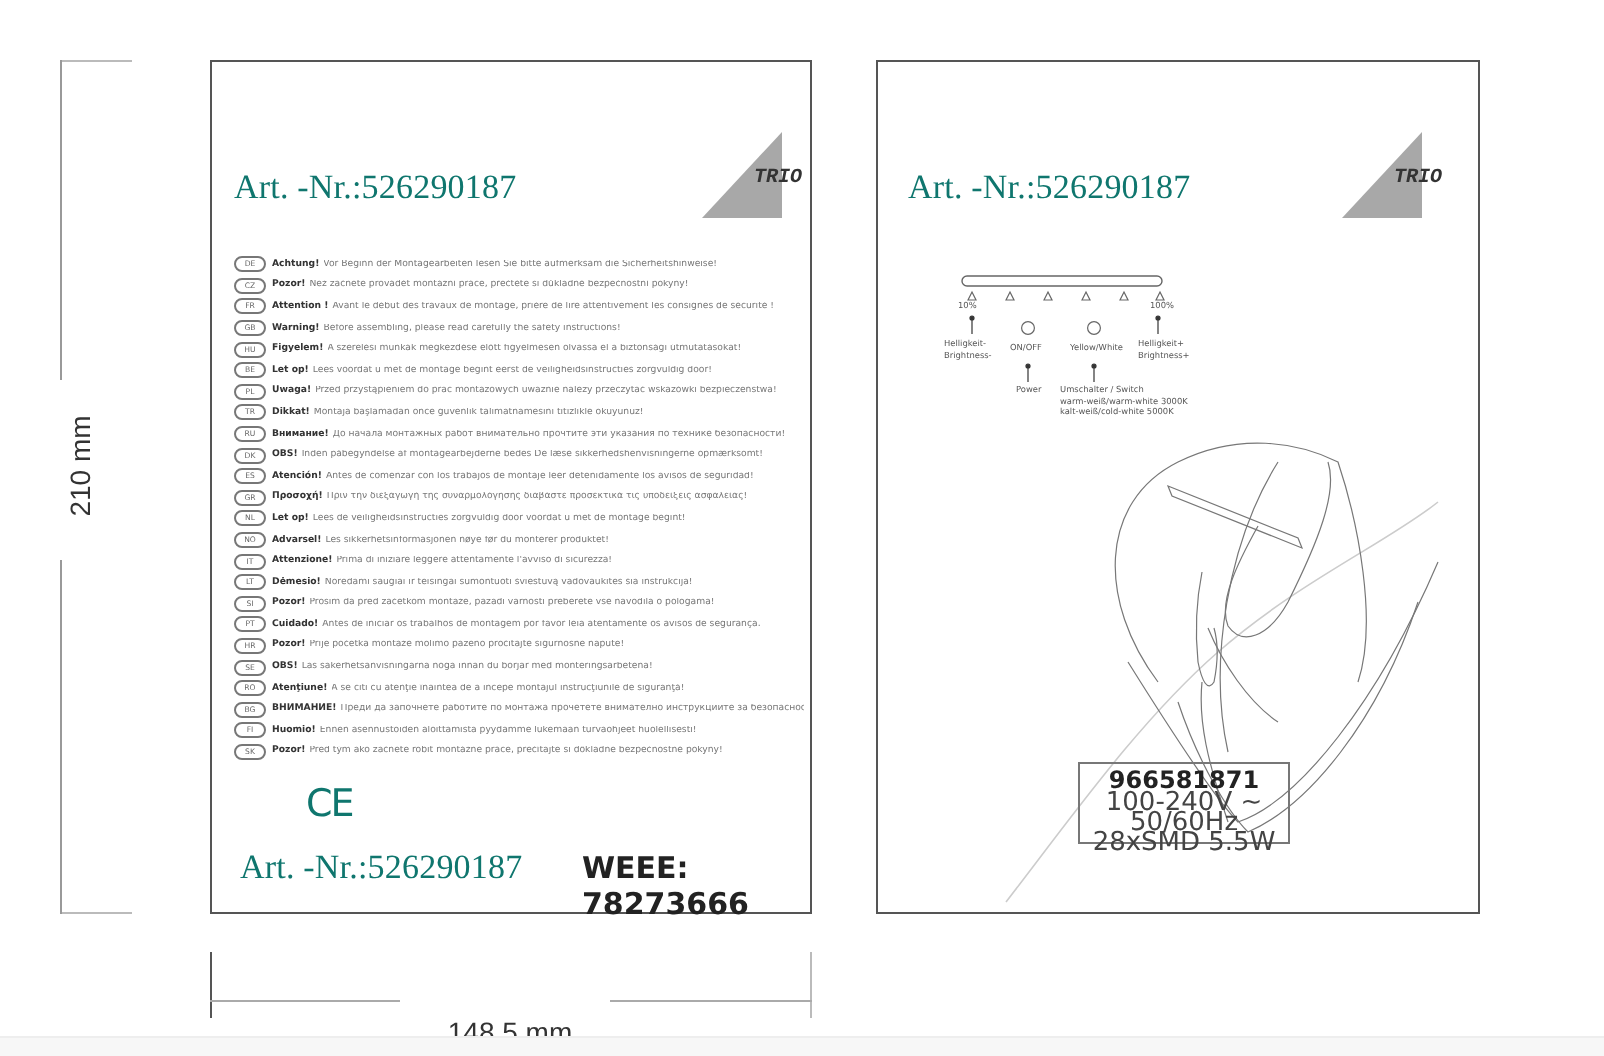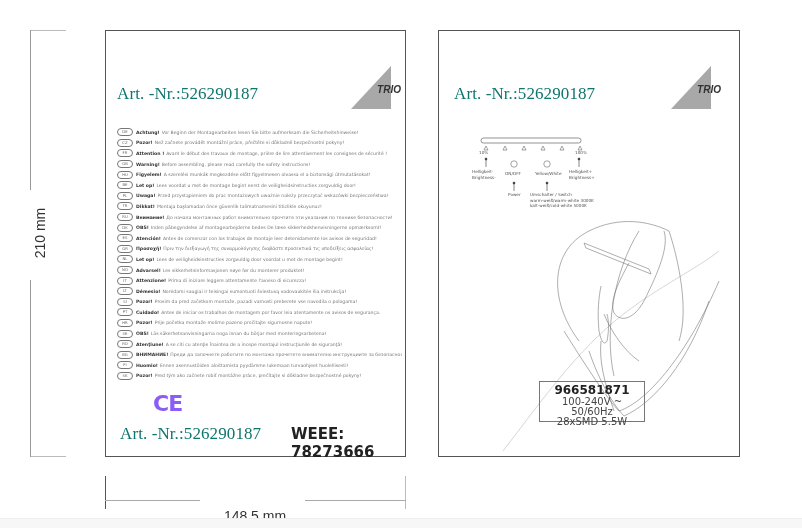--- a/index.html
+++ b/index.html
@@ -3,34 +3,34 @@
 <meta charset="utf-8">
 <style>
   html,body{margin:0;padding:0;background:#ffffff;}
   body{width:802px;height:528px;position:relative;overflow:hidden;font-family:"DejaVu Sans",sans-serif;color:#222;}
   .panel{position:absolute;border:1px solid #555;background:#fff;box-sizing:border-box;}
   #left{left:105px;top:30px;width:301px;height:427px;}
   #right{left:438px;top:30px;width:302px;height:427px;}
   .artnr{position:absolute;font-family:Liberation Serif, serif;font-size:17px;color:#0f766e;letter-spacing:0.1px;}
   .logo{position:absolute;width:50px;height:46px;}
   .logo svg{position:absolute;left:0;top:0;}
-  .logo .trio{position:absolute;right:0;top:18px;font-family:Liberation Sans, sans-serif;font-weight:bold;font-style:italic;font-size:10px;color:#333;}
+  .logo .trio{position:absolute;right:0;top:18px;font-family:Liberation Mono, monospace;font-weight:bold;font-style:italic;font-size:10px;color:#333;}
   .warnings{position:absolute;left:11px;top:96px;width:285px;}
   .wrow{display:flex;align-items:center;height:10.6px;white-space:nowrap;overflow:hidden;}
   .lang{flex:0 0 auto;width:14px;height:6px;border:0.7px solid #777;border-radius:4px;font-size:3.8px;line-height:6px;text-align:center;color:#666;margin-right:3px;}
   .wtitle{font-size:4.6px;font-weight:bold;color:#333;margin-right:2px;}
   .wtext{font-size:4.6px;color:#777;overflow:hidden;text-overflow:clip;}
-  .ce{position:absolute;left:47px;top:360px;font-family:"DejaVu Sans",sans-serif;font-size:22px;font-weight:bold;letter-spacing:-1px;color:#8b5cf6;}
+  .ce{position:absolute;left:47px;top:360px;font-family:"DejaVu Sans",sans-serif;font-size:19px;font-weight:normal;letter-spacing:-1px;color:#0f766e;}
   .weee{position:absolute;left:185px;top:394px;font-size:15px;font-weight:bold;color:#222;}
   .dim-v{position:absolute;left:30px;top:30px;width:36px;height:427px;}
   .dim-h{position:absolute;left:105px;top:476px;width:301px;height:40px;}
   .dimtext{font-family:"Liberation Sans",sans-serif;font-size:14px;color:#333;}
   .spec{position:absolute;left:100px;top:350px;width:106px;height:41px;border:1px solid #777;box-sizing:border-box;text-align:center;}
   .spec .num{font-size:12px;font-weight:bold;color:#222;line-height:14px;margin-top:1px;}
-  .spec .line{font-size:10px;color:#444;line-height:10px;}
+  .spec .line{font-size:13px;color:#444;line-height:10px;}
   .ctl{position:absolute;font-size:4.2px;color:#555;line-height:5.5px;white-space:nowrap;}
   .bottombar{position:absolute;left:0;top:518px;width:802px;height:10px;background:#f7f7f7;border-top:1px solid #eee;}
 </style>
 </head>
 <body>
 
 <div class="dim-v">
   <svg width="36" height="427" viewBox="0 0 36 427">
     <line x1="0" y1="0.5" x2="36" y2="0.5" stroke="#bbb" stroke-width="1"></line>
     <line x1="0" y1="426.5" x2="36" y2="426.5" stroke="#bbb" stroke-width="1"></line>

